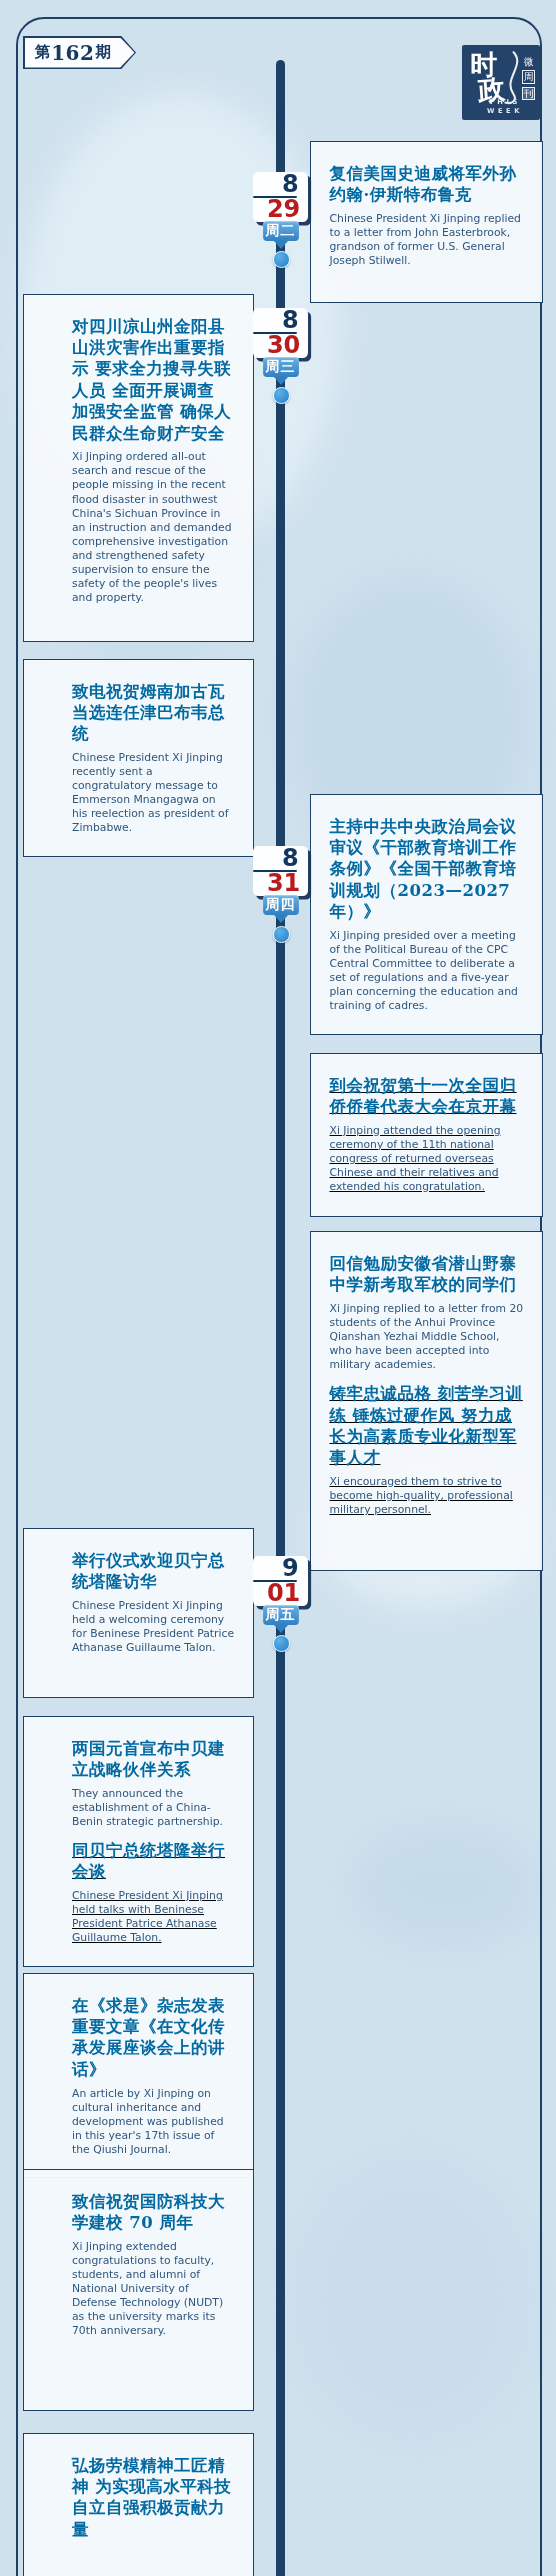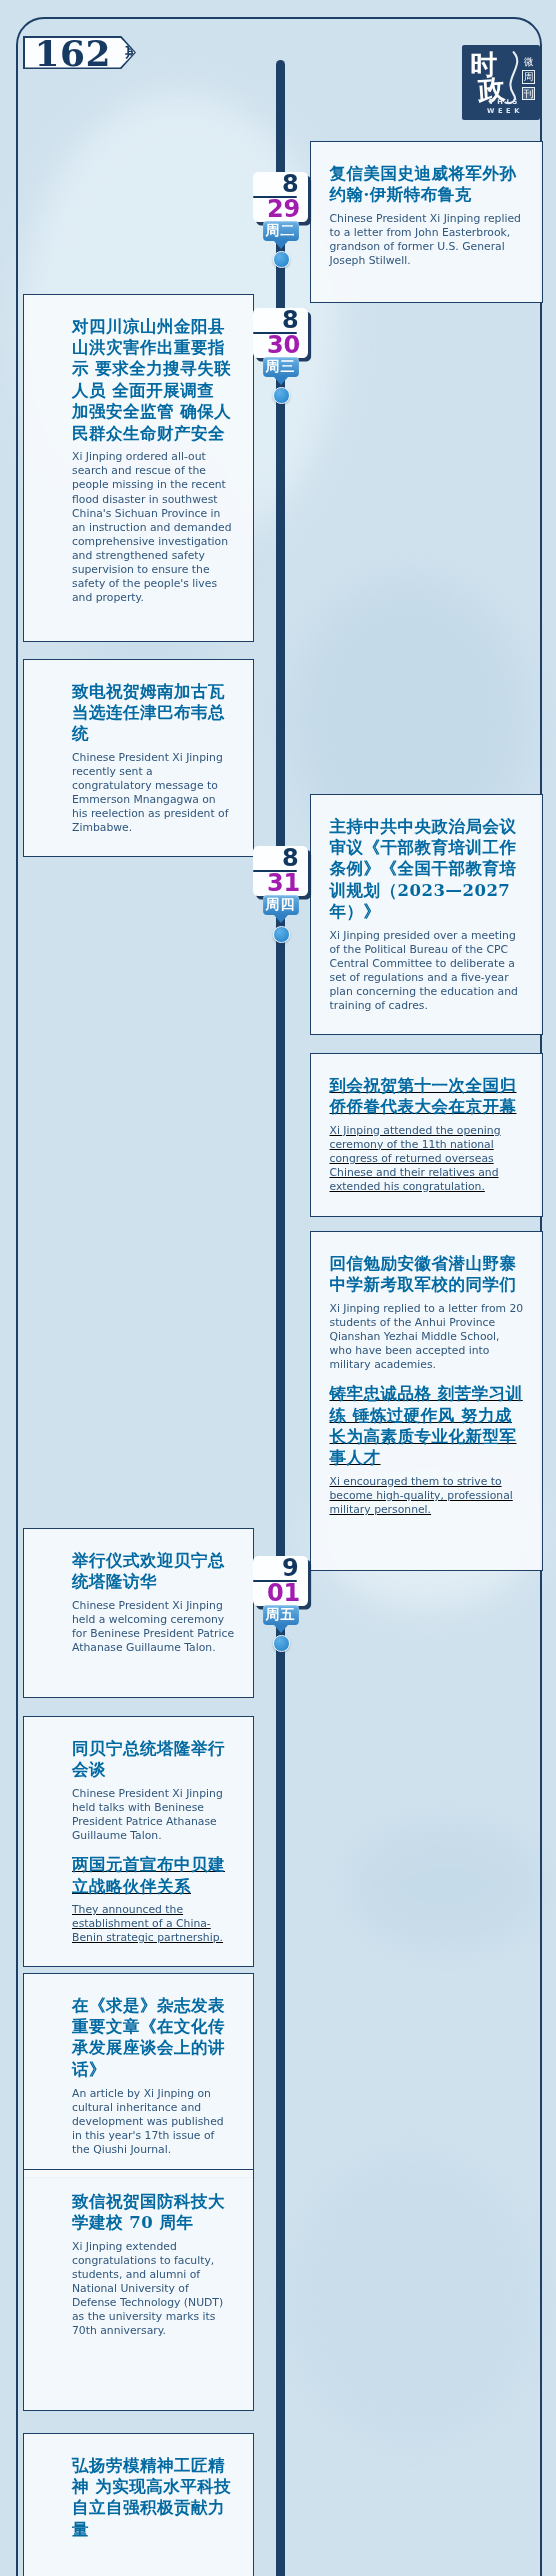--- a/index.html
+++ b/index.html
@@ -13,21 +13,21 @@
     background-size:14px 14px,14px 14px,70px 70px,70px 70px;}
   .wm{position:absolute;border-radius:50%;filter:blur(17.5px);pointer-events:none;}
   .frame{position:absolute;left:15.5px;top:17px;width:522px;height:3562px;border:2.1px solid #1e3f66;
     border-radius:28px;pointer-events:none;}
   
   .issue{position:absolute;left:23px;top:36px;width:113px;height:33px;
     clip-path:polygon(0 0,87% 0,100% 50%,87% 100%,0 100%);background:#1e3f66;}
   .issue-inner{position:absolute;inset:1.5px;clip-path:polygon(0 0,87% 0,100% 50%,87% 100%,0 100%);
     background:#fbfdfe;display:flex;align-items:center;justify-content:center;padding-right:13.4px;
     color:#173a63;font-family:"DejaVu Serif","Liberation Serif",serif;font-weight:700;}
-  .issue-sm{font-size:15.5px;} .issue-num{font-size:36px;letter-spacing:0.5px;margin:0 14px;}
+  .issue-sm{font-size:15.5px;} .issue-num{font-size:20px;letter-spacing:0.5px;margin:0 1px;}
   
   .brand{position:absolute;left:462px;top:45px;width:78px;height:75px;background:#24436b;border-radius:2.1px;}
   .brand .z1{position:absolute;left:8.2px;top:2.1px;color:#fff;font-size:27px;font-weight:700;
     font-family:"DejaVu Serif","Liberation Serif",serif;}
   .brand .z2{position:absolute;left:15.5px;top:27px;color:#fff;font-size:27px;font-weight:700;
     font-family:"DejaVu Serif","Liberation Serif",serif;transform:rotate(-4deg);}
   .brand .col{position:absolute;right:4.6px;top:12.4px;display:flex;flex-direction:column;gap:3.1px;align-items:center;}
   .brand .col .c{color:#fff;font-size:9.8px;line-height:9.8px;font-family:"DejaVu Serif","Liberation Serif",serif;}
   .brand .col .boxed{width:13.4px;height:13.4px;border:1px solid #e8f1f8;display:flex;align-items:center;
     justify-content:center;box-sizing:border-box;}
@@ -40,21 +40,21 @@
     border-radius:4.6px 4.6px 0 0;}
   .tl-dot{position:absolute;left:273px;width:16.5px;height:16.5px;border-radius:50%;
     background:radial-gradient(circle at 35% 30%,#5fb2e8,#1f7ec8);border:1.5px solid #f4fafd;
     box-shadow:0 1px 2.1px rgba(20,50,90,.35);box-sizing:border-box;z-index:4;}
   
   .date-badge{position:absolute;left:253px;width:55px;z-index:5;}
   .db-white{background:#fdfeff;border-radius:5.2px;height:50px;box-shadow:3.1px 3.6px 0 rgba(23,52,88,.95);
     padding-top:1.5px;box-sizing:border-box;}
   .db-month{font-size:24px;font-weight:700;color:#11375f;text-align:right;padding-right:9.3px;line-height:21.6px;}
   .db-bar{height:2.6px;background:#11375f;width:80%;margin:0.5px auto 0.5px 0;border-radius:1px;}
-  .db-day{font-size:24px;font-weight:700;color:#a21caf;text-align:center;padding-left:6.2px;line-height:21.6px;}
+  .db-day{font-size:24px;font-weight:700;color:#b91c1c;text-align:center;padding-left:6.2px;line-height:21.6px;}
   .db-week{margin:-1px auto 0;width:36px;height:20px;border-radius:4.1px;
     background:linear-gradient(180deg,#6ab1e4,#2f7fc2);color:#fff;font-size:14px;font-weight:700;
     display:flex;align-items:center;justify-content:center;letter-spacing:1px;
     box-shadow:inset 0 1px 1.5px rgba(255,255,255,.45);}
   .db-ptr{width:0;height:0;margin:-0.5px auto 0;border-left:7.2px solid transparent;
     border-right:7.2px solid transparent;border-top:8.8px solid #2f7fc2;}
   
   .card{position:absolute;background:rgba(245,249,252,.96);border:1.5px solid #1e3f66;
     padding:20.6px 18.5px;box-sizing:border-box;z-index:2;}
   .card.left{left:23px;width:231px;padding-left:48px;}
@@ -159,27 +159,27 @@
     <div class="secs">
         <div class="sec">
     <div class="zh">举行仪式欢迎贝宁总统塔隆访华</div>
     <div class="en">Chinese President Xi Jinping held a welcoming ceremony for Beninese President Patrice Athanase Guillaume Talon.</div>
   </div>
       </div>
   </div>
     <div class="card left" style="top: 1716px; min-height: 222px;">
     <div class="secs">
         <div class="sec">
+    <div class="zh">两国元首宣布中贝建立战略伙伴关系</div>
+    <div class="en">They announced the establishment of a China-Benin strategic partnership.</div>
+  </div>
+        <div class="sec">
     <div class="zh">同贝宁总统塔隆举行会谈</div>
     <div class="en">Chinese President Xi Jinping held talks with Beninese President Patrice Athanase Guillaume Talon.</div>
   </div>
-        <div class="sec">
-    <div class="zh">两国元首宣布中贝建立战略伙伴关系</div>
-    <div class="en">They announced the establishment of a China-Benin strategic partnership.</div>
-  </div>
       </div>
   </div>
     <div class="card left" style="top: 1973px; min-height: 175px;">
     <div class="secs">
         <div class="sec">
     <div class="zh">在《求是》杂志发表重要文章《在文化传承发展座谈会上的讲话》</div>
     <div class="en">An article by Xi Jinping on cultural inheritance and development was published in this year's 17th issue of the Qiushi Journal.</div>
   </div>
       </div>
   </div>

